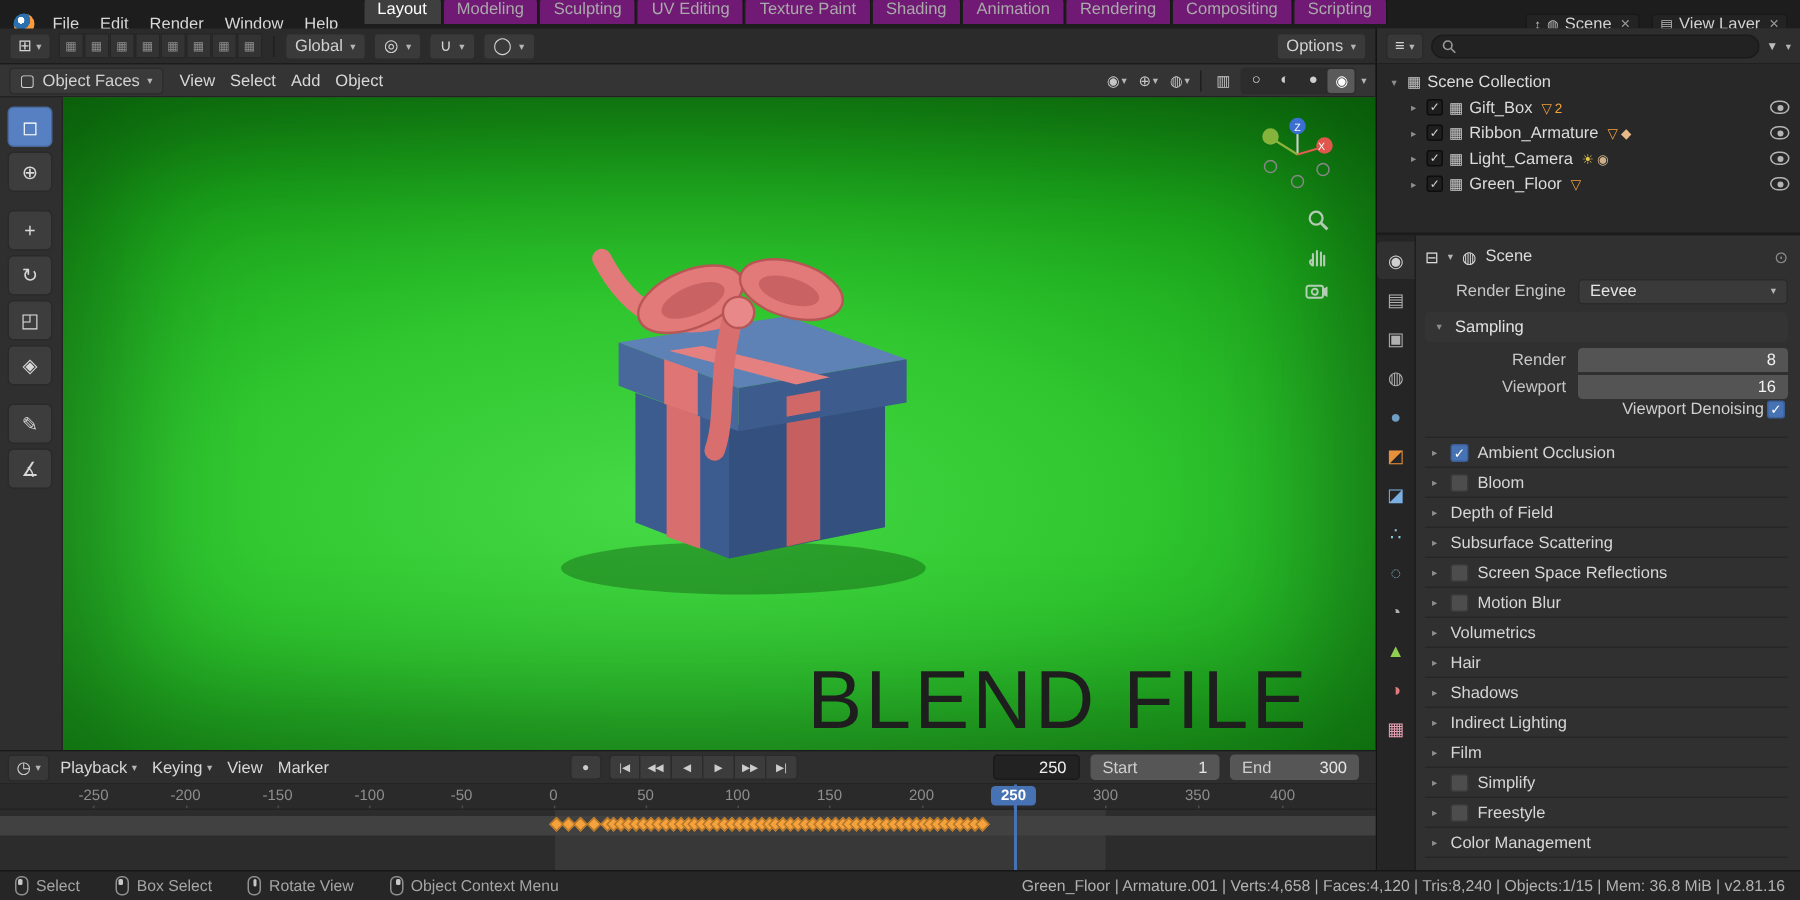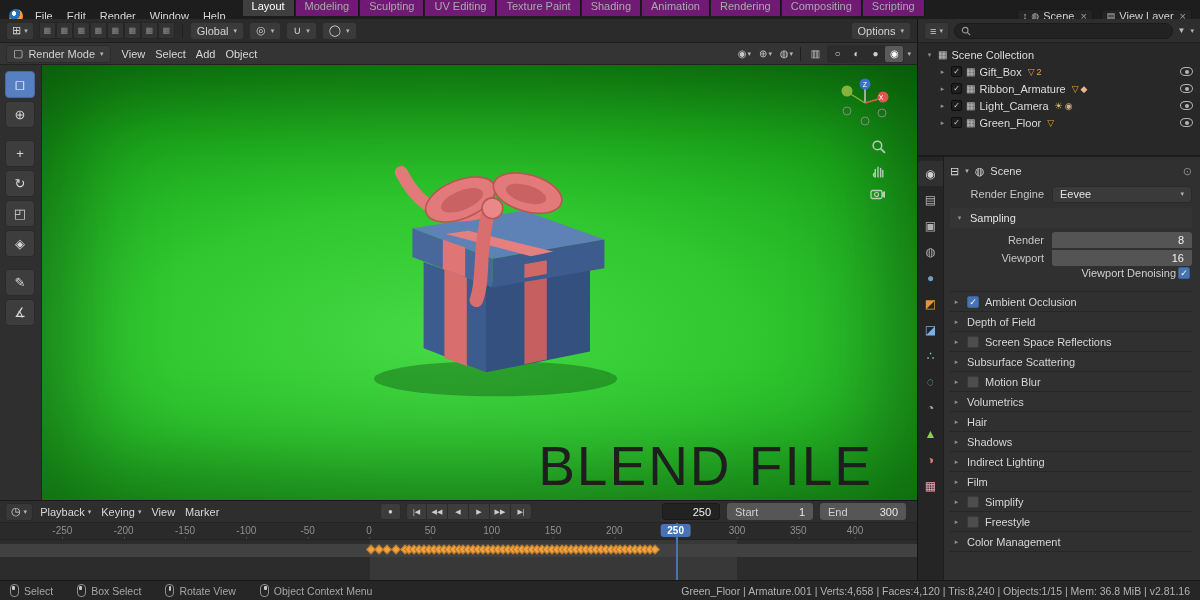--- a/index.html
+++ b/index.html
@@ -220,21 +220,21 @@
         </div>
         <div class="dd pushR">
           <span>Options</span>
           <span class="car">▾</span>
         </div>
       </div>
 
       <div class="vph">
         <div class="dd">
           <span>▢</span>
-          <span>Render Mode</span>
+          <span>Object Faces</span>
           <span class="car">▾</span>
         </div>
         <div style="display:flex" id="vp-menus">
             <div class="vmenu">View</div>
             <div class="vmenu">Select</div>
             <div class="vmenu">Add</div>
             <div class="vmenu">Object</div>
           </div>
         <div class="vph-right">
           <div class="hicon">
@@ -569,30 +569,35 @@
             <span class="cb on">✓</span>
           </div>
           <div class="secs" id="prop-sections">
               <div class="sec">
                 <span class="arr">▸</span>
                 <span class="cb on">✓</span>
                 <span>Ambient Occlusion</span>
               </div>
               <div class="sec">
                 <span class="arr">▸</span>
+                <span class="cb"></span>
+                <span>Bloom</span>
+              </div>
+              <div class="sec">
+                <span class="arr">▸</span>
                 <span>Depth of Field</span>
+              </div>
+              <div class="sec">
+                <span class="arr">▸</span>
+                <span>Subsurface Scattering</span>
               </div>
               <div class="sec">
                 <span class="arr">▸</span>
                 <span class="cb"></span>
                 <span>Screen Space Reflections</span>
-              </div>
-              <div class="sec">
-                <span class="arr">▸</span>
-                <span>Subsurface Scattering</span>
               </div>
               <div class="sec">
                 <span class="arr">▸</span>
                 <span class="cb"></span>
                 <span>Motion Blur</span>
               </div>
               <div class="sec">
                 <span class="arr">▸</span>
                 <span>Volumetrics</span>
               </div>

